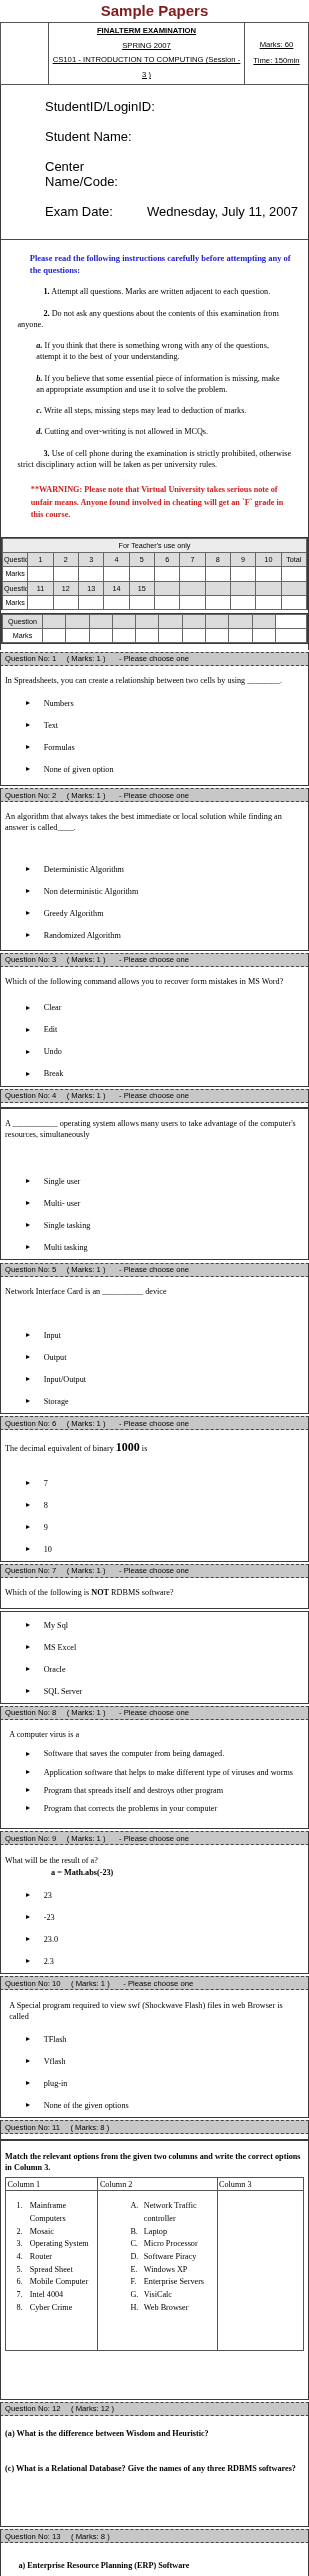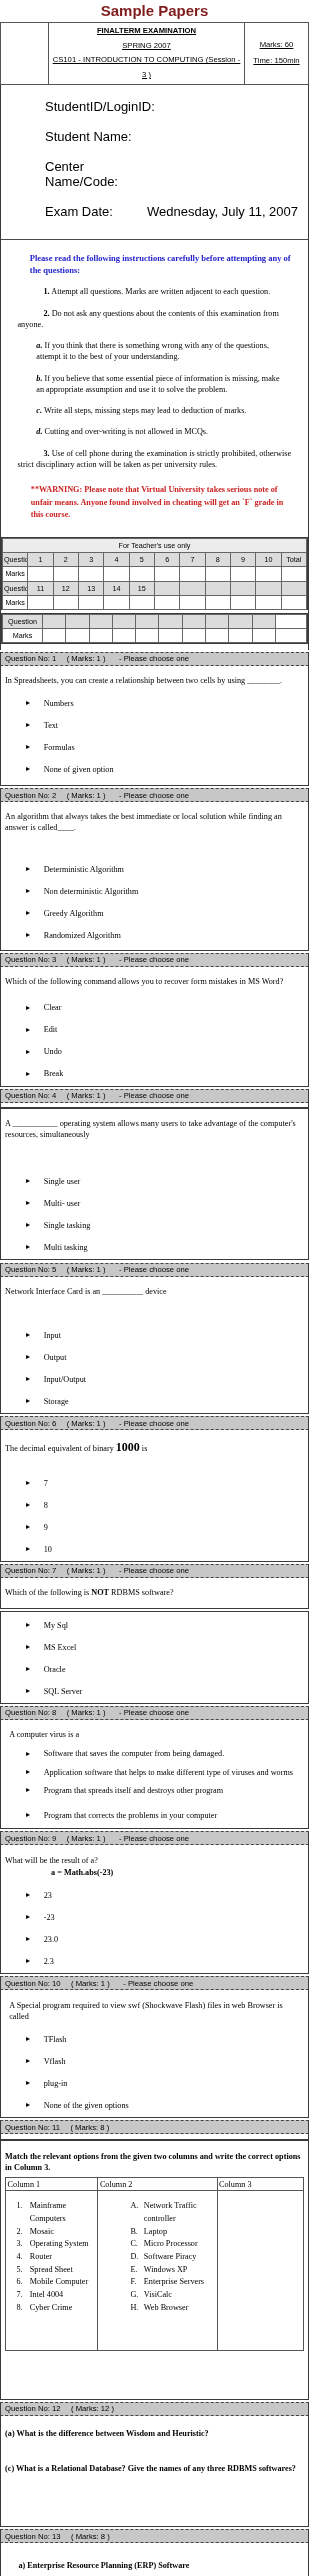--- a/index.html
+++ b/index.html
@@ -420,21 +420,21 @@
         <span>Software that saves the computer from being damaged.</span>
       </div>
     <div class="opt" style="margin-top:9.3px">
         <span class="arr">►</span>
         <span>Application software that helps to make different type of viruses and worms</span>
       </div>
     <div class="opt" style="margin-top:9.3px">
         <span class="arr">►</span>
         <span>Program that spreads itself and destroys other program</span>
       </div>
-    <div class="opt" style="margin-top:16px">
+    <div class="opt" style="margin-top:9px">
         <span class="arr">►</span>
         <span>Program that corrects the problems in your computer</span>
       </div>
   </div>
 </div>
 
 <div class="qh">
   <span>Question No: 9</span>
     <span class="qm">( Marks: 1 )</span>
     <span class="qn">-  Please choose one</span>

